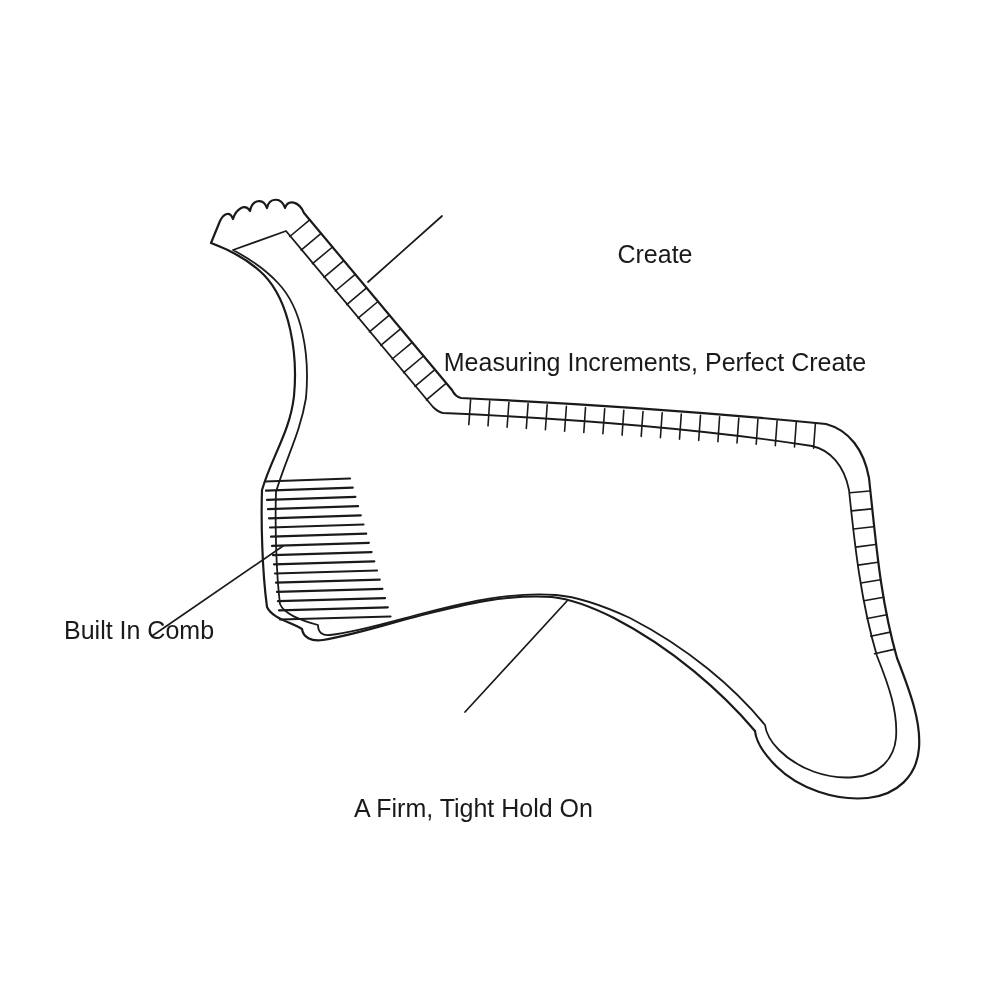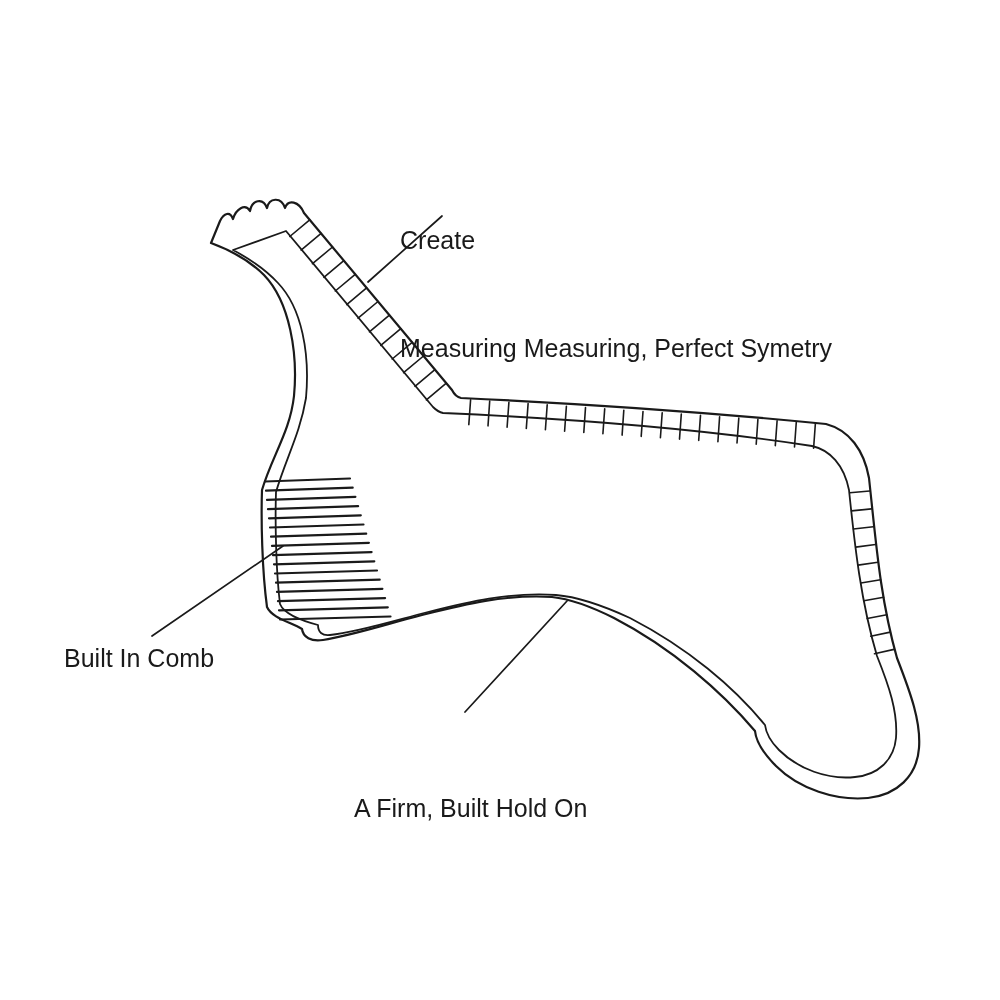--- a/index.html
+++ b/index.html
@@ -23,26 +23,27 @@
   }
   .label {
     position: absolute;
     font-size: 25px;
     line-height: 36px;
     color: #1a1a1a;
     white-space: pre;
   }
   .label.title {
     left: 400px;
-    top: 150px;
+    top: 164px;
     width: 510px;
+    text-align: center;
   }
   .label.comb {
     left: 64px;
-    top: 640px;
+    top: 612px;
   }
   .label.slope {
     left: 354px;
     top: 718px;
   }
 </style>
 </head>
 <body>
 
 <div class="canvas">
@@ -168,23 +169,23 @@
         <line x1="280.0" y1="619.5" x2="390.5" y2="616.5" stroke="#1a1a1a" stroke-width="2.2"></line>
       </g>
 
     <line x1="442" y1="216" x2="368" y2="282" stroke="#1a1a1a" stroke-width="1.7"></line>
     <line x1="152" y1="636" x2="283" y2="546" stroke="#1a1a1a" stroke-width="1.7"></line>
     <line x1="465" y1="712" x2="567" y2="601" stroke="#1a1a1a" stroke-width="1.7"></line>
   </svg>
 
   <div class="label title">
     <div>Create</div>
-    <div>Measuring Measuring, Perfect Symetry</div>
+    <div>Measuring Increments, Perfect Create</div>
   </div>
 
   <div class="label comb">Built In Comb</div>
 
   <div class="label slope">
-    <div>A Firm, Built Hold On</div>
+    <div>A Firm, Tight Hold On</div>
     
   </div>
 
 </div>
 
 </body></html>

